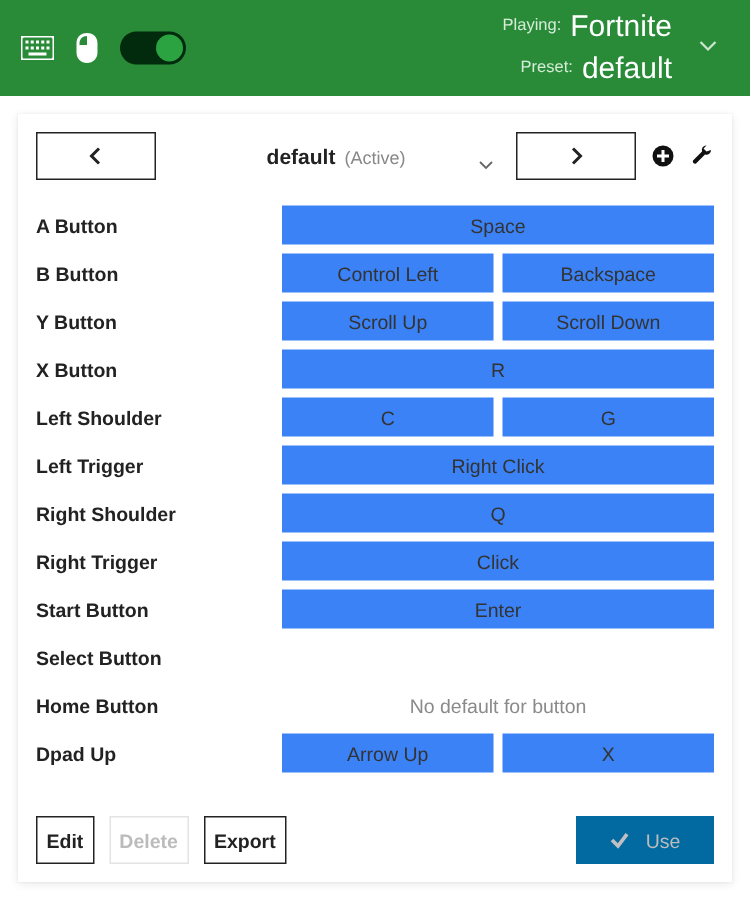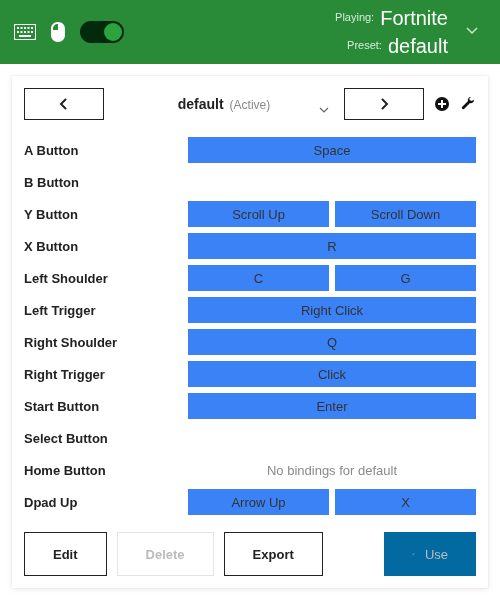--- a/index.html
+++ b/index.html
@@ -96,21 +96,21 @@
 
   
   .bindings { scrollbar-width: thin; }
 
   
   .footer {
     display: flex; gap: 10px; padding: 10px 12px 12px 12px;
     align-items: center;
   }
   .btn {
-    height: 44px; padding: 0 28px; display: inline-flex;
+    height: 32px; padding: 0 6px; display: inline-flex;
     align-items: center; justify-content: center;
     font-size: 13px; font-weight: 600; cursor: pointer;
     border: 1.5px solid #222; background: #fff; color: #222;
   }
   .btn.disabled { color: #bbb; border-color: #e3e3e3; cursor: default; text-align: center; }
   .spacer { flex: 1; }
   .btn.use {
     width: 92px; gap: 10px; border: none; background: #0369a1;
     color: #bcbcbc; font-weight: 500; cursor: default;
   }
@@ -203,20 +203,24 @@
 
     <div class="bindings" id="bindings">
         <div class="binding-row">
           <div class="binding-label">A Button</div>
           <div class="chips">
             <div class="chip">Space</div>
           </div>
         </div>
         <div class="binding-row">
           <div class="binding-label">B Button</div>
+          <div class="chips">
+            <div class="chip">Control Left</div>
+            <div class="chip">Backspace</div>
+          </div>
         </div>
         <div class="binding-row">
           <div class="binding-label">Y Button</div>
           <div class="chips">
             <div class="chip">Scroll Up</div>
             <div class="chip">Scroll Down</div>
           </div>
         </div>
         <div class="binding-row">
           <div class="binding-label">X Button</div>
@@ -253,21 +257,21 @@
           <div class="binding-label">Start Button</div>
           <div class="chips">
             <div class="chip">Enter</div>
           </div>
         </div>
         <div class="binding-row">
           <div class="binding-label">Select Button</div>
         </div>
         <div class="binding-row">
           <div class="binding-label">Home Button</div>
-          <div class="no-binding">No bindings for default</div>
+          <div class="no-binding">No default for button</div>
         </div>
         <div class="binding-row">
           <div class="binding-label">Dpad Up</div>
           <div class="chips">
             <div class="chip">Arrow Up</div>
             <div class="chip">X</div>
           </div>
         </div>
       </div>
 

